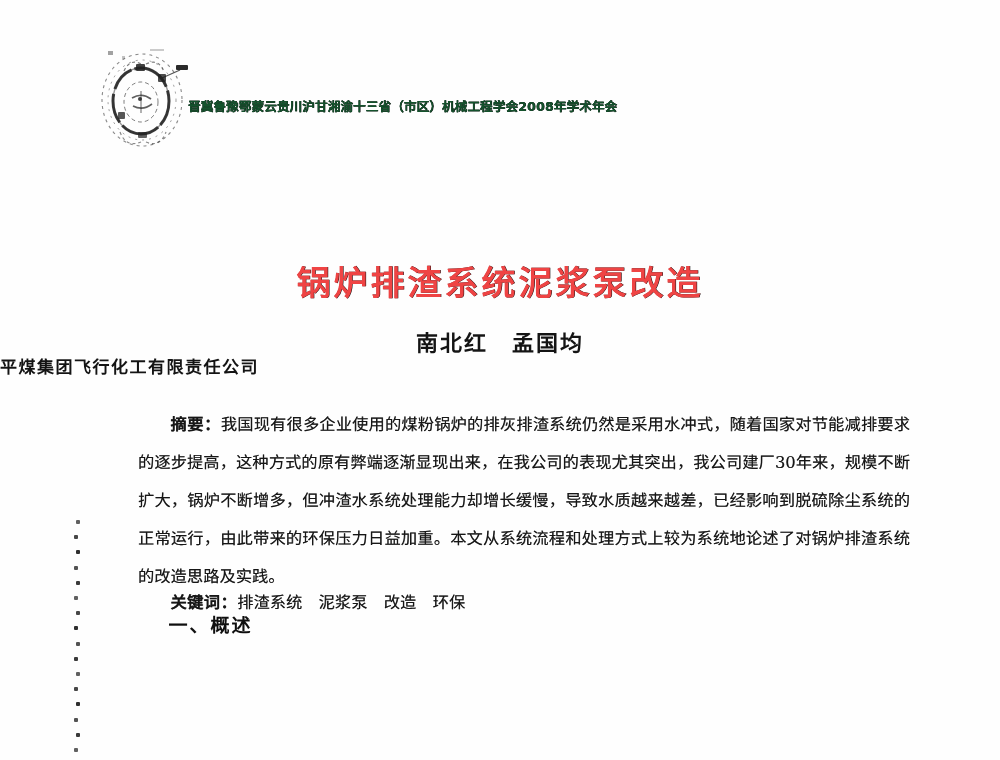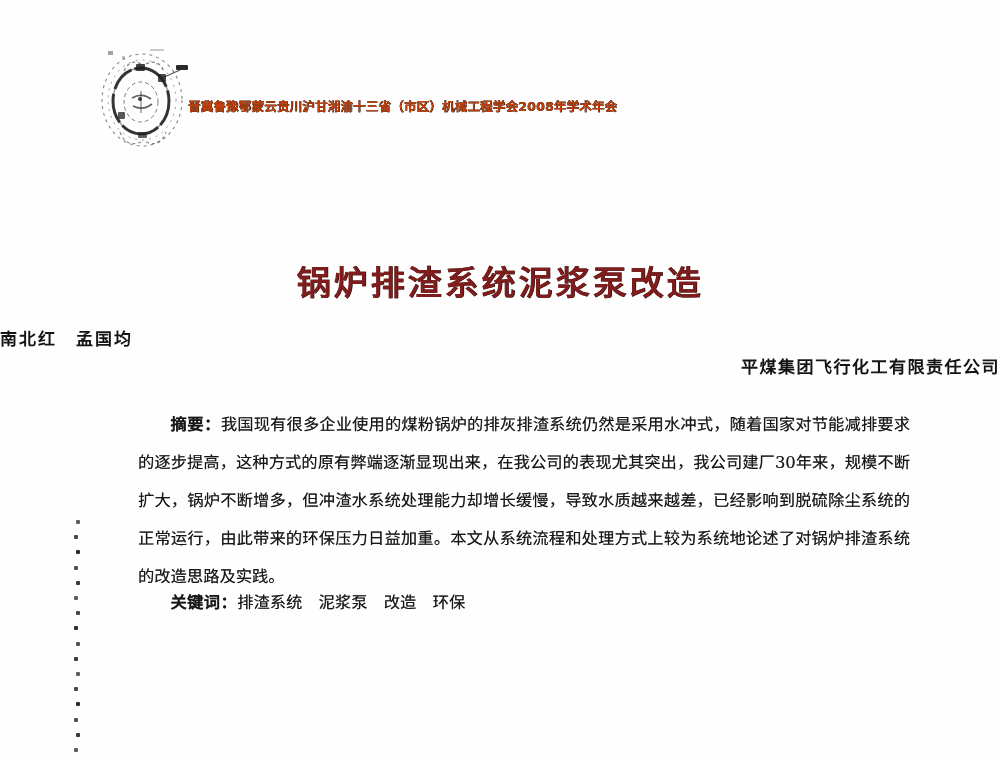--- a/index.html
+++ b/index.html
@@ -42,59 +42,59 @@
   .conf-logo svg { display: block; }
 
   .conf-title {
     position: absolute;
     left: 92px;
     top: 52px;
     font-family: "DejaVu Sans", "Liberation Sans", sans-serif;
     font-size: 12.5px;
     font-weight: 700;
     letter-spacing: 0.2px;
-    color: #c2410c;
+    color: #14532d;
     white-space: nowrap;
     -webkit-font-smoothing: none;
     text-shadow: 0 0 0.6px #111, 0.4px 0 0.3px #222;
   }
 
   
   .doc-title {
     position: absolute;
     left: 0;
     right: 0;
     top: 256px;
     text-align: center;
     font-size: 34px;
     font-weight: 700;
     letter-spacing: 3px;
-    color: #7f1d1d;
+    color: #ef4444;
     text-shadow: 0.4px 0 0.4px #0d0d0d;
   }
 
   .authors {
     position: absolute;
     left: 0;
     right: 0;
     top: 325px;
-    text-align: left;
+    text-align: center;
     font-family: "DejaVu Serif", "Liberation Serif", serif;
-    font-size: 17px;
+    font-size: 22px;
     font-weight: 700;
     letter-spacing: 2px;
     color: #141414;
   }
 
   .affiliation {
     position: absolute;
     left: 0;
     right: 0;
     top: 353px;
-    text-align: right;
+    text-align: left;
     font-family: "DejaVu Serif", "Liberation Serif", serif;
     font-size: 17px;
     font-weight: 700;
     letter-spacing: 1.5px;
     color: #141414;
   }
 
   
   .col {
     position: absolute;
@@ -211,20 +211,23 @@
   <div class="affiliation">平煤集团飞行化工有限责任公司</div>
 
   <div class="col abstract para indent">
     <span class="lbl">摘要：</span><span>我国现有很多企业使用的煤粉锅炉的排灰排渣系统仍然是采用水冲式，随着国家对节能减排要求的逐步提高，这种方式的原有弊端逐渐显现出来，在我公司的表现尤其突出，我公司建厂30年来，规模不断扩大，锅炉不断增多，但冲渣水系统处理能力却增长缓慢，导致水质越来越差，已经影响到脱硫除尘系统的正常运行，由此带来的环保压力日益加重。本文从系统流程和处理方式上较为系统地论述了对锅炉排渣系统的改造思路及实践。</span>
   </div>
 
   <div class="col keywords para indent">
     <span class="lbl">关键词：</span><span>排渣系统　泥浆泵　改造　环保</span>
   </div>
 
+  <div class="col section-head">
+    <div class="sec-title">一、概述</div>
+  </div>
 
 
   <div class="dot-col">
       <i style="top: 0px; left: 1.5px; opacity: 0.72;"></i>
       <i style="top: 15.2px; left: 0px; opacity: 0.83;"></i>
       <i style="top: 30.4px; left: 1.5px; opacity: 0.94;"></i>
       <i style="top: 45.6px; left: 0px; opacity: 0.78;"></i>
       <i style="top: 60.8px; left: 1.5px; opacity: 0.89;"></i>
       <i style="top: 76px; left: 0px; opacity: 0.72;"></i>
       <i style="top: 91.2px; left: 1.5px; opacity: 0.83;"></i>

